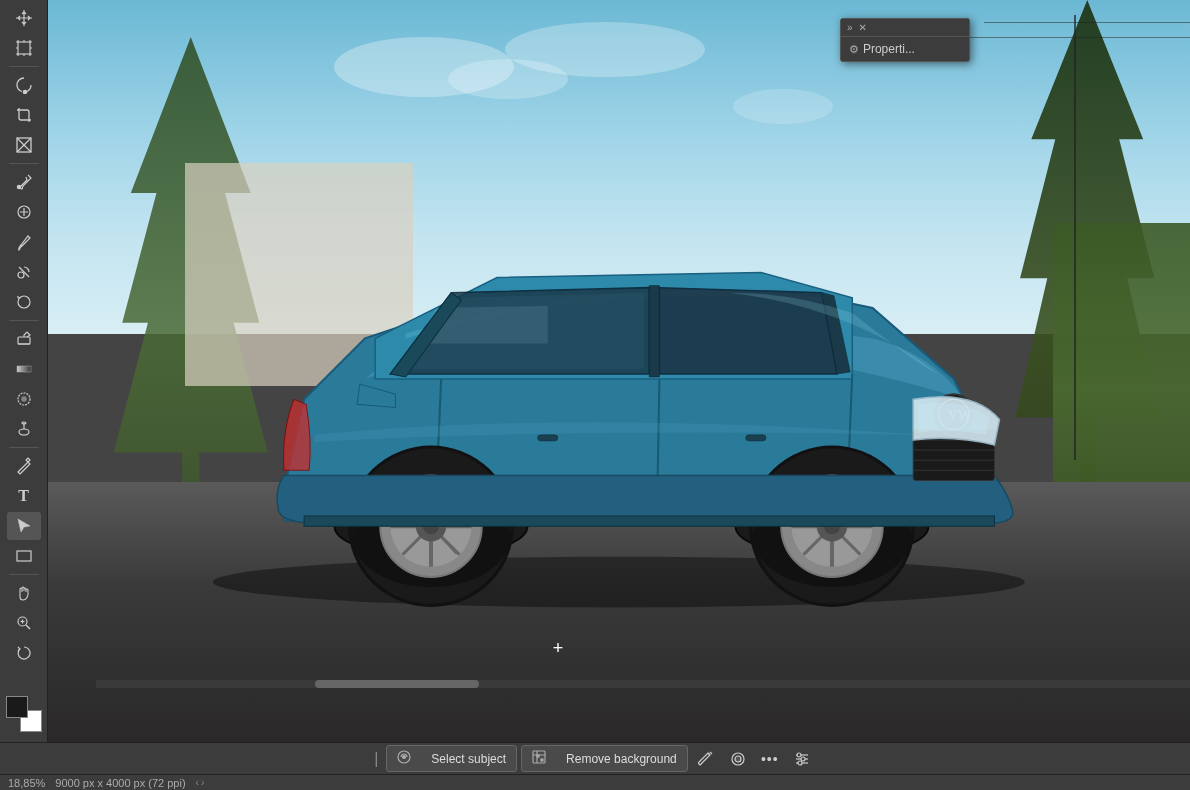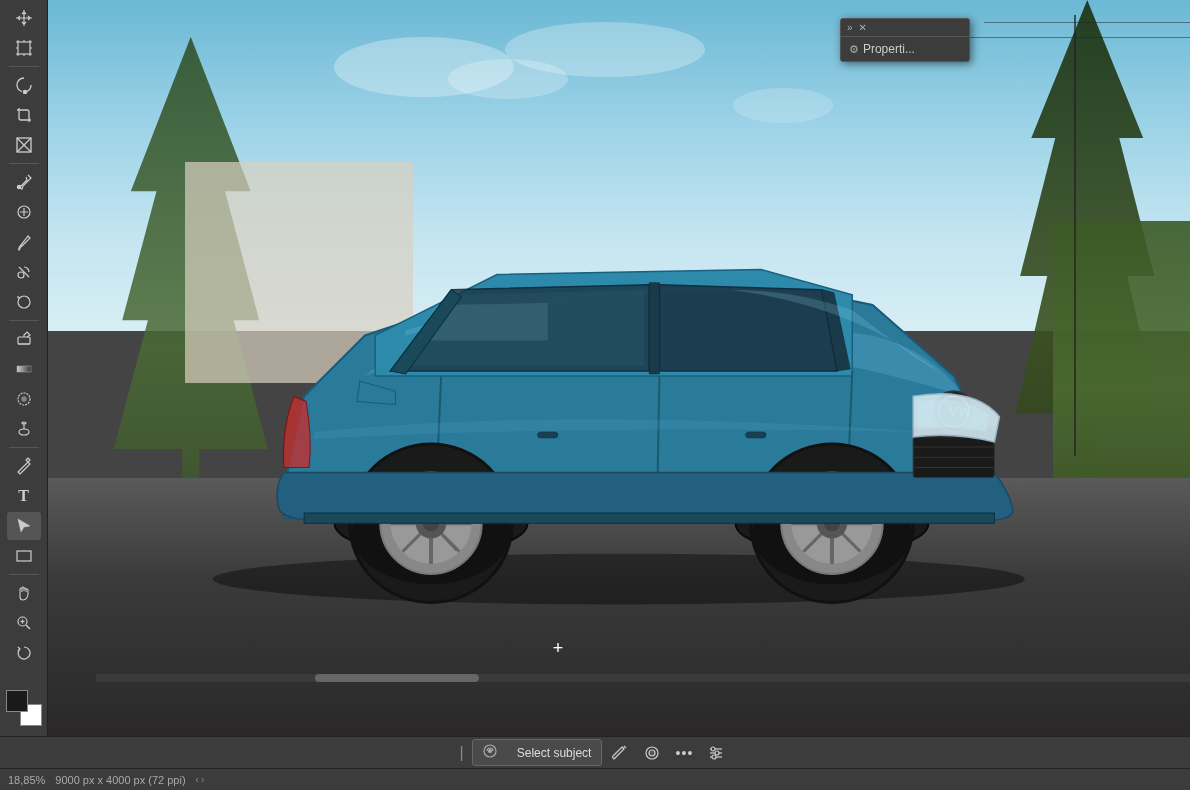--- a/index.html
+++ b/index.html
@@ -228,21 +228,21 @@
       align-items: center;
       justify-content: center;
       color: #ccc;
       font-size: 14px;
       cursor: pointer;
       border-radius: 3px;
     }
 
     
     .status-bar {
-      height: 22px;
+      height: 16px;
       background: #3c3c3c;
       border-top: 1px solid #222;
       display: flex;
       align-items: center;
       padding: 0 8px;
       gap: 10px;
       color: #aaa;
       font-size: 11px;
     }
 
@@ -698,20 +698,31 @@
     <span class="bottom-btn-icon">
       <svg width="14" height="14" viewBox="0 0 14 14" fill="none" stroke="#aaa" stroke-width="1.2">
         <path d="M7 1a6 6 0 100 12A6 6 0 007 1z" fill="none"></path>
         <path d="M4 7c0-1.7 1.3-3 3-3s3 1.3 3 3" stroke="#aaa"></path>
         <circle cx="7" cy="7" r="1.5" fill="#aaa"></circle>
       </svg>
     </span>
     <span>Select subject</span>
   </div>
 
+  <div class="bottom-btn">
+    <span class="bottom-btn-icon">
+      <svg width="14" height="14" viewBox="0 0 14 14" fill="none" stroke="#aaa" stroke-width="1.2">
+        <rect x="1" y="1" width="12" height="12" rx="1"></rect>
+        <path d="M1 5h12M5 1v12" stroke="#aaa"></path>
+        <rect x="5" y="5" width="2" height="2" fill="#aaa"></rect>
+        <rect x="9" y="9" width="2" height="2" fill="#aaa"></rect>
+      </svg>
+    </span>
+    <span>Remove background</span>
+  </div>
 
   <div class="bottom-icon-btn">
     <svg width="16" height="16" viewBox="0 0 16 16" fill="none" stroke="#ccc" stroke-width="1.2">
       <path d="M2 14l3-3 7-7-2-2-7 7-3 3 2 2z"></path>
       <path d="M10 2l2 2M12 1l1 1M13 3l1-1"></path>
     </svg>
   </div>
 
   <div class="bottom-icon-btn">
     <svg width="16" height="16" viewBox="0 0 16 16" fill="none" stroke="#ccc" stroke-width="1.2">

